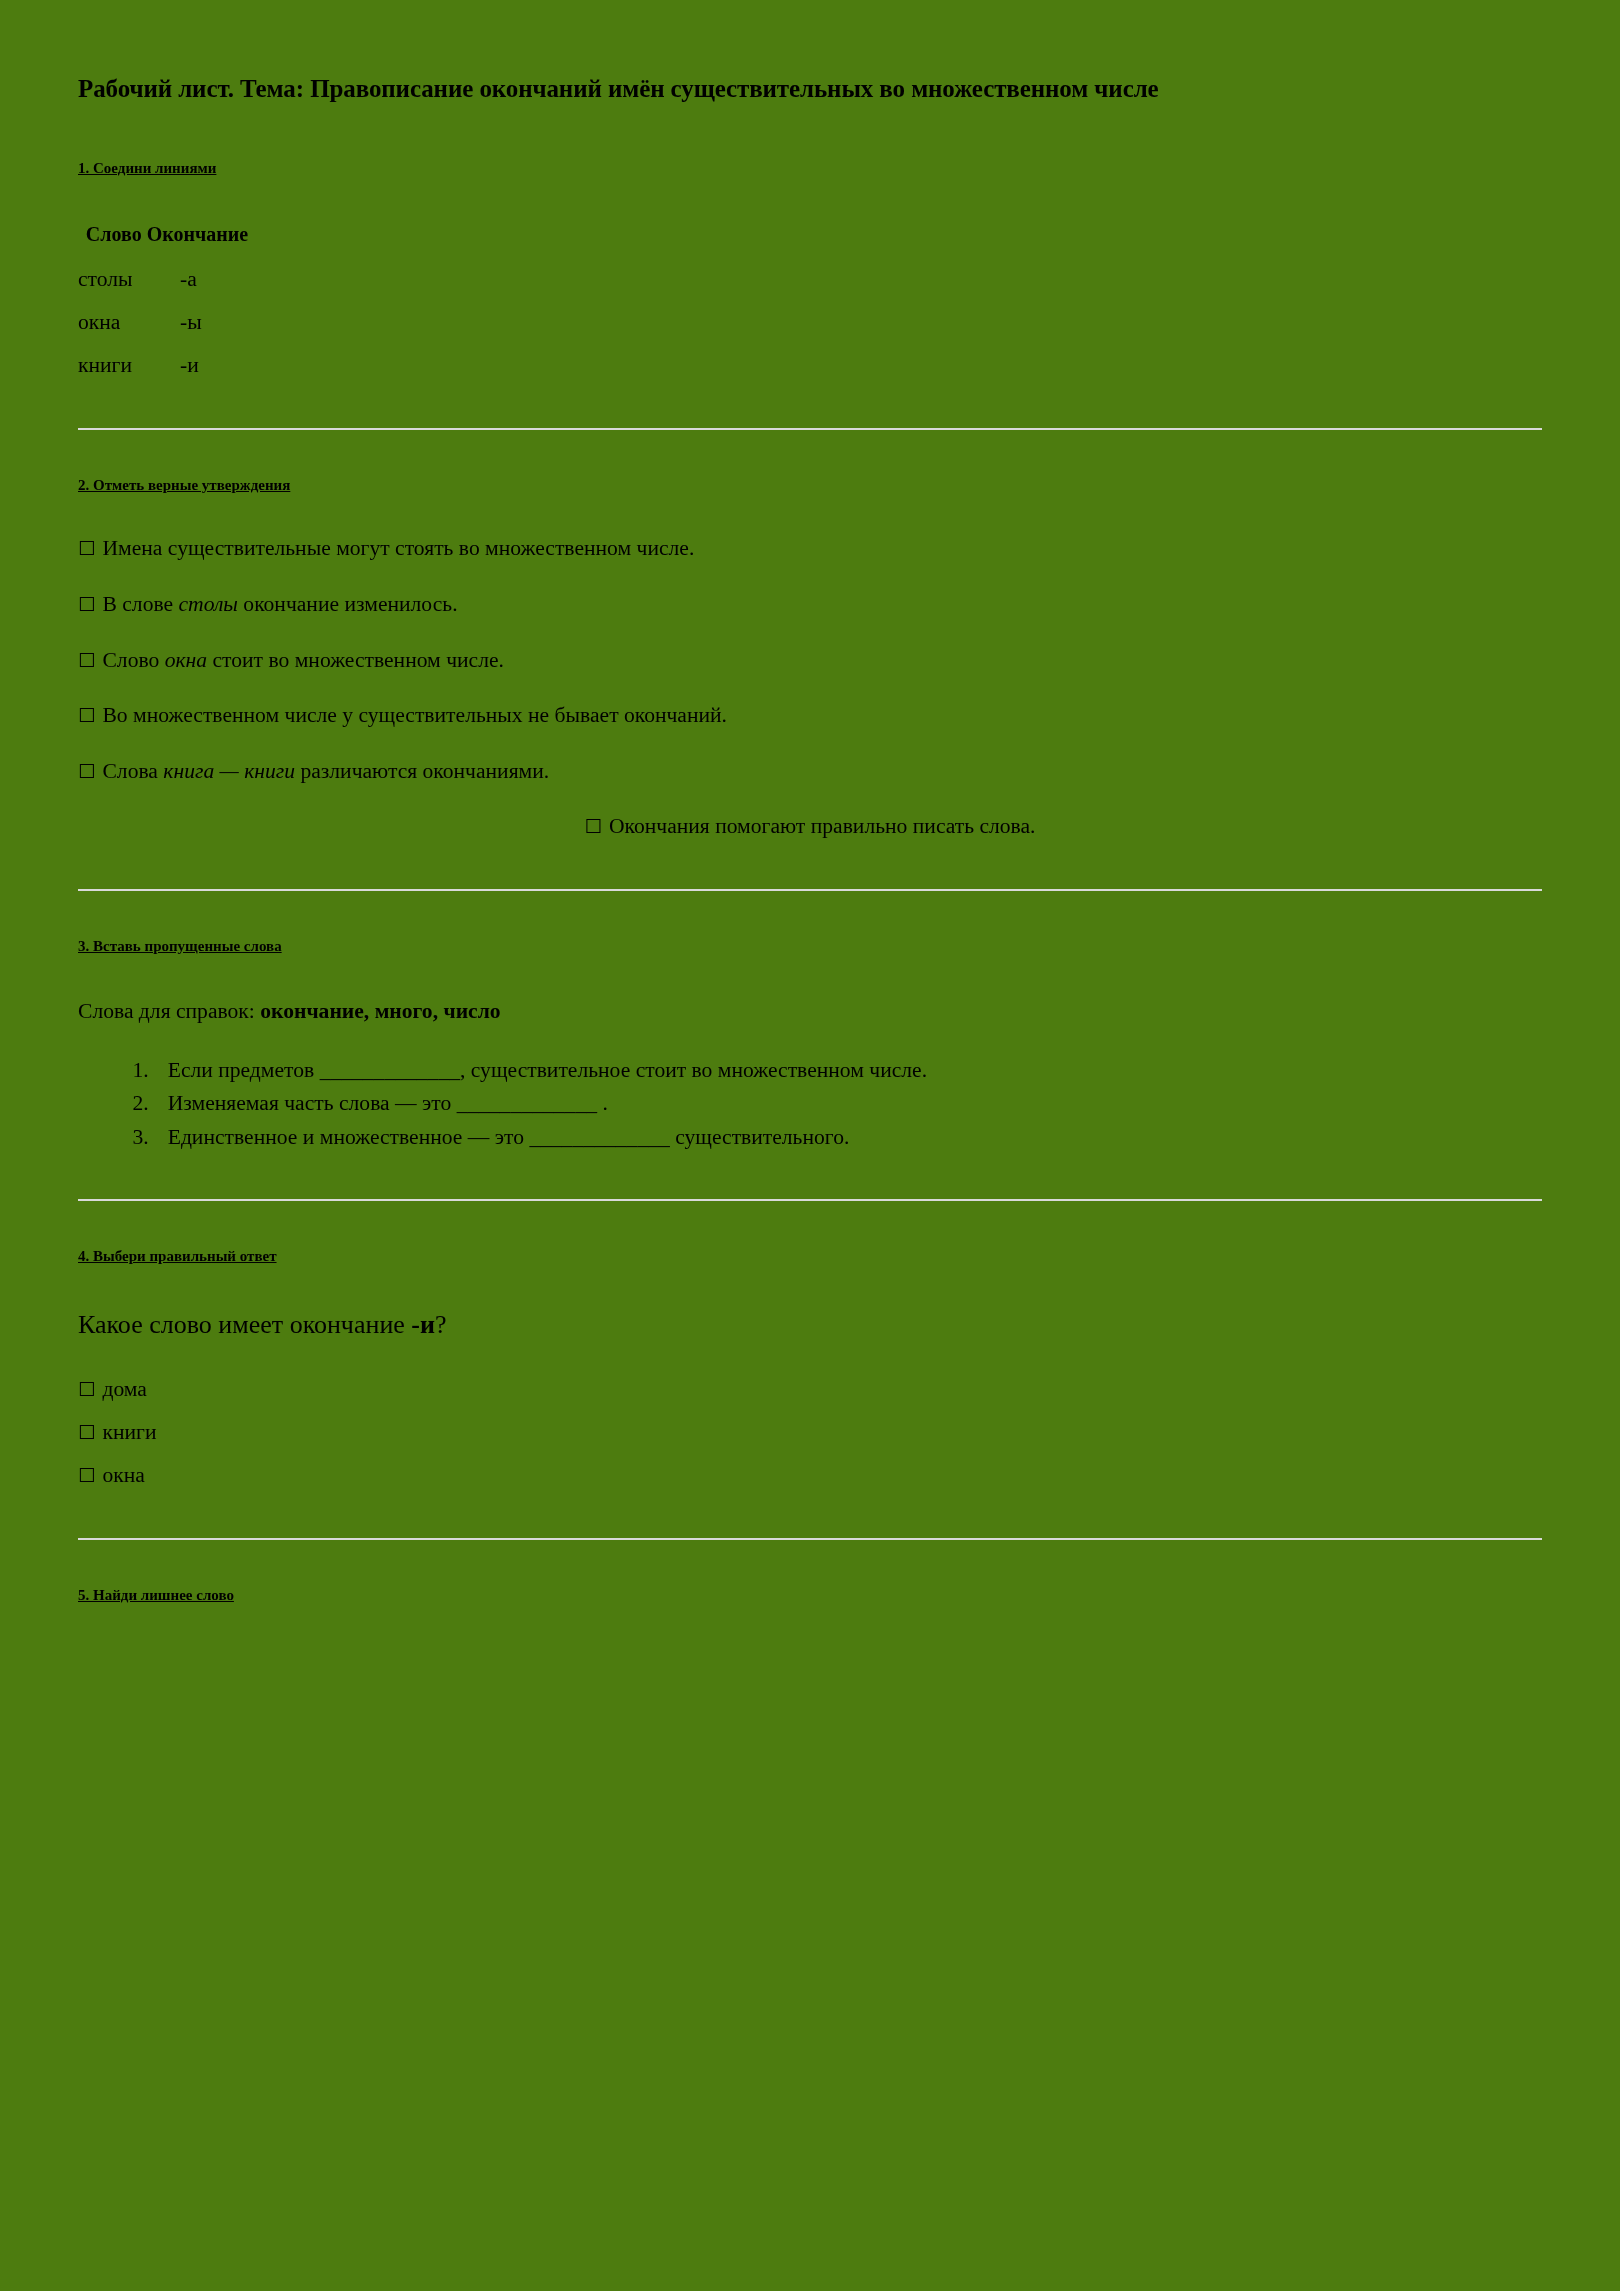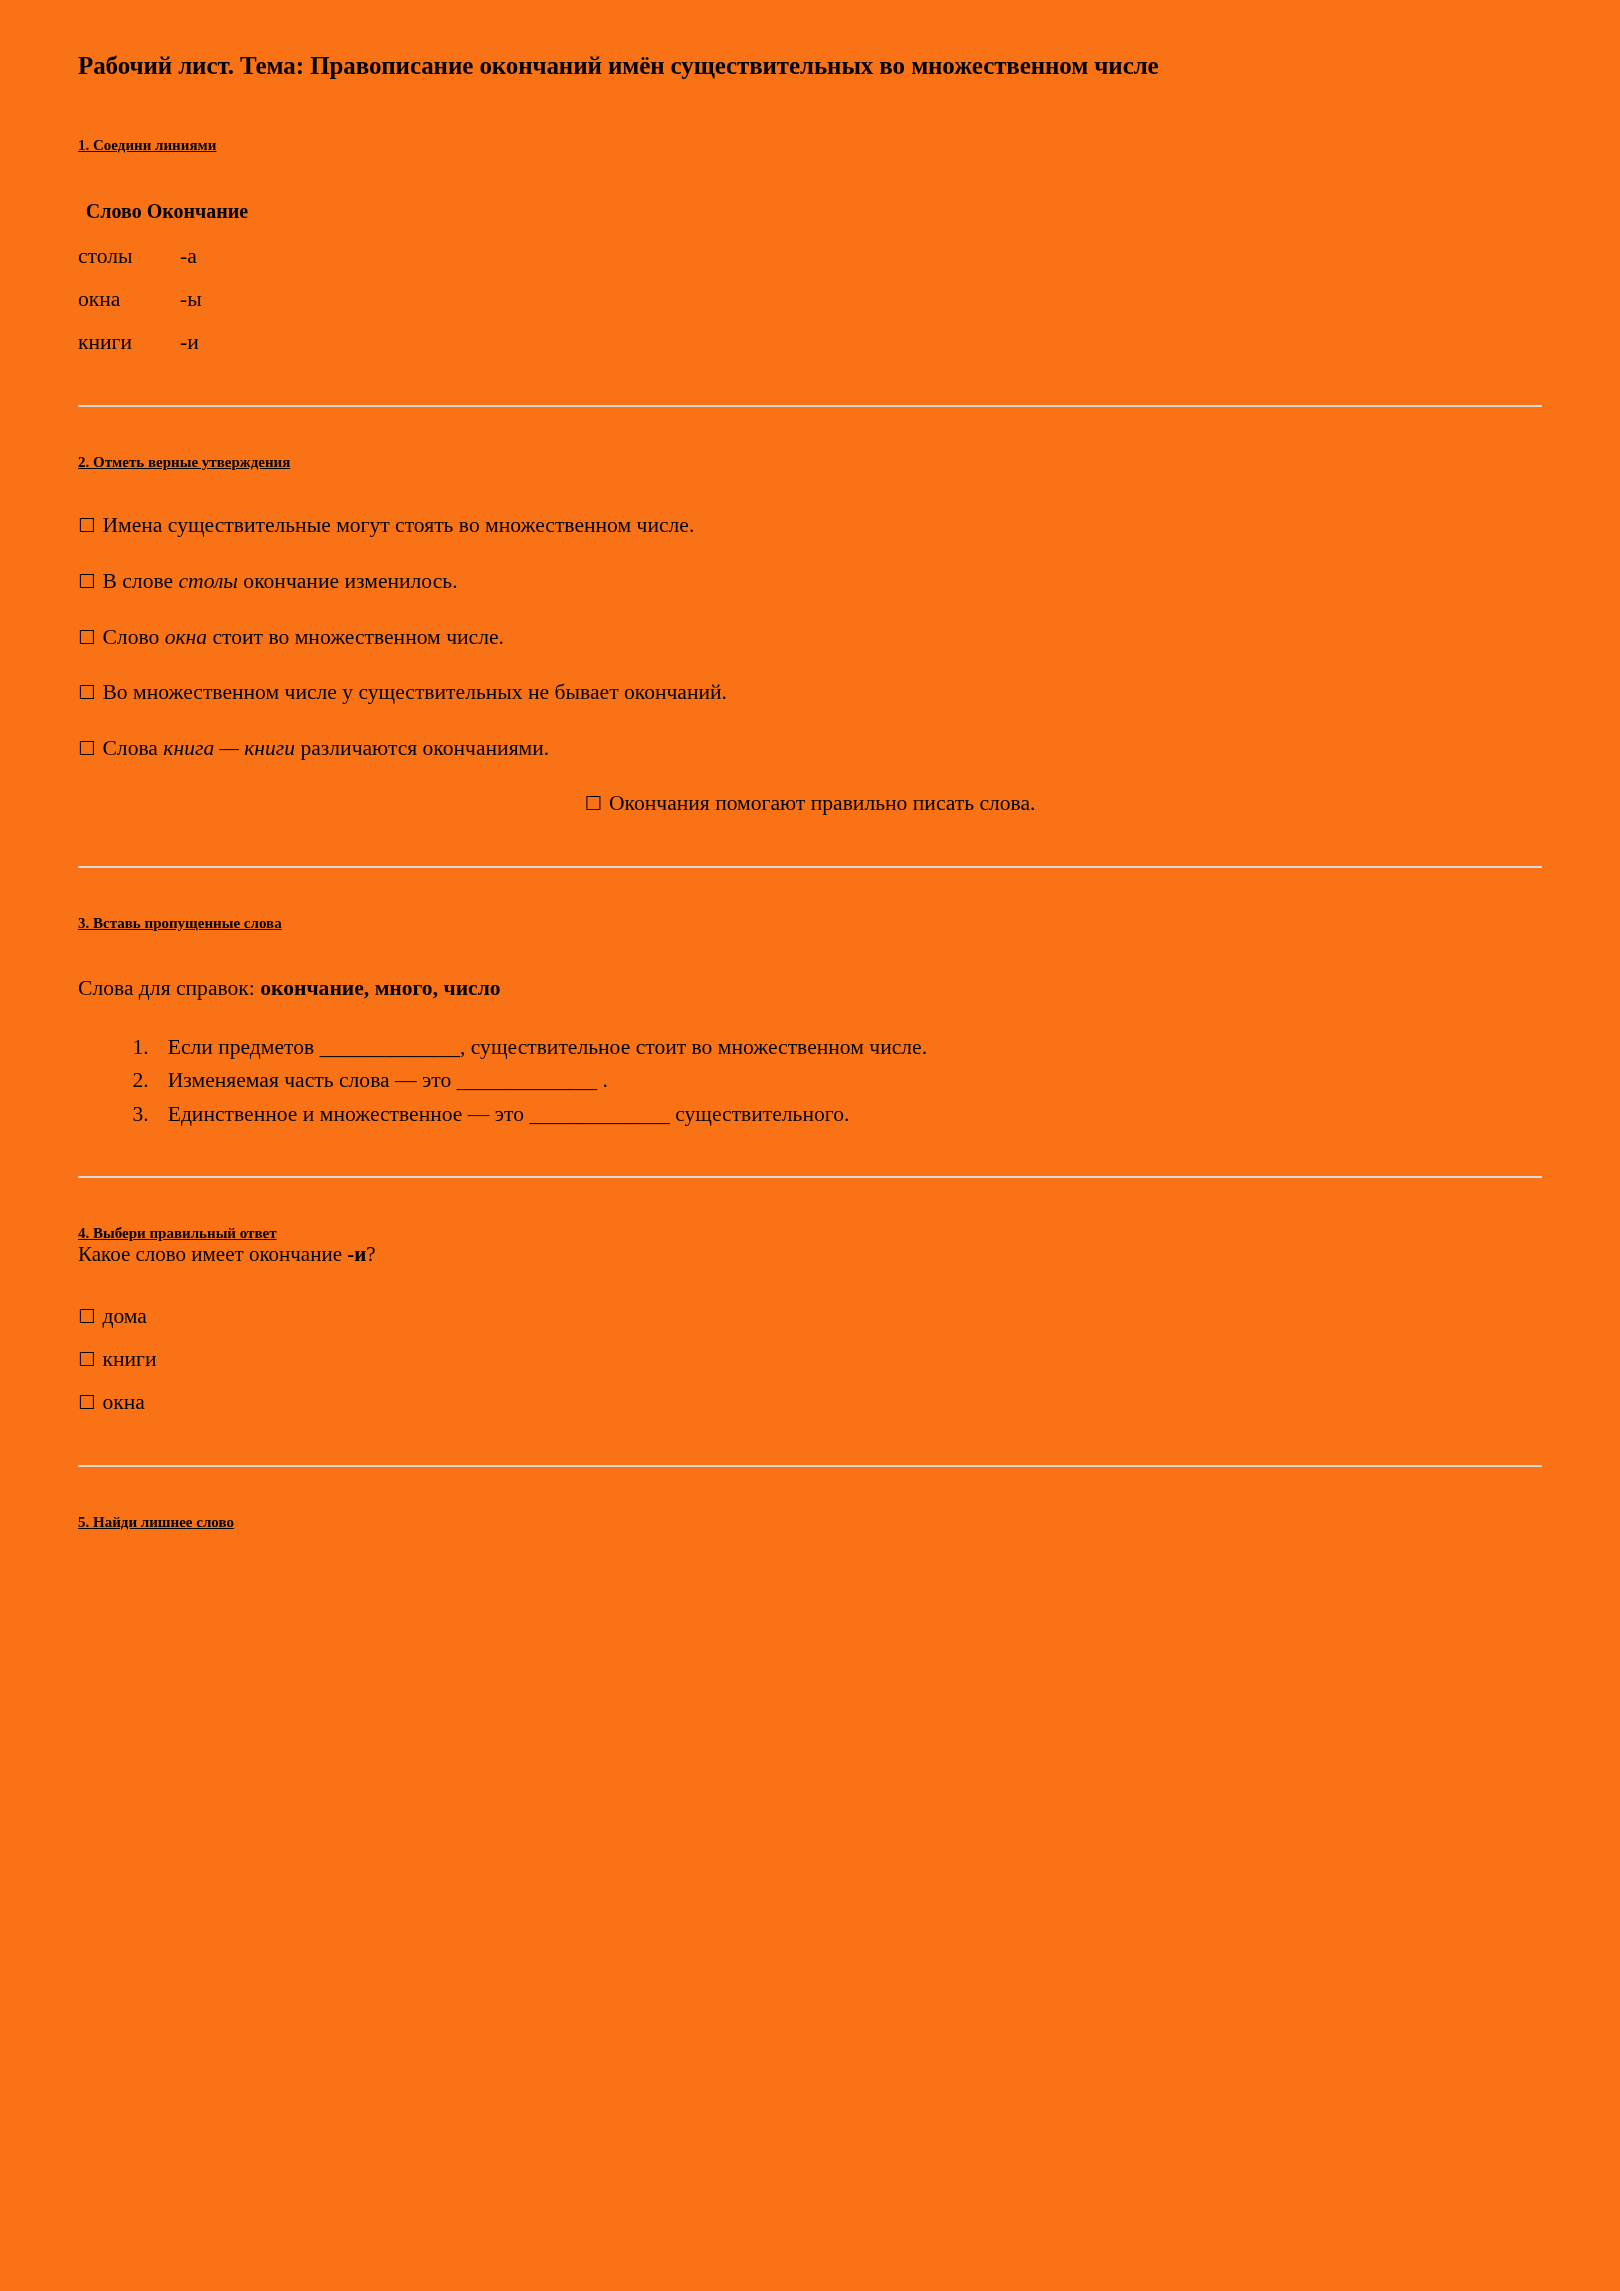--- a/index.html
+++ b/index.html
@@ -8,22 +8,22 @@
     background: #ffffff;
   }
   body {
     font-family: "Liberation Serif", "DejaVu Serif", serif;
     color: #000000;
   }
   .page {
     width: 1620px;
     height: 2292px;
     box-sizing: border-box;
-    background: #f97316;
-    padding: 28px 78px 0 78px;
+    background: #4d7c0f;
+    padding: 51px 78px 0 78px;
     position: relative;
     overflow: hidden;
   }
   .doc-title {
     font-size: 25px;
     font-weight: bold;
     letter-spacing: -0.1px;
     line-height: 1.25;
     margin: 21.6px 0 0 0;
     white-space: nowrap;
@@ -104,21 +104,22 @@
     line-height: 1.0;
   }
   ol.num-list li {
     margin-bottom: 11.8px;
     padding-left: 13.7px;
     white-space: nowrap;
   }
   ol.num-list li:last-child { margin-bottom: 0; }
 
   .question-line {
-    font-size: 21px;
+    font-size: 26px;
+    margin-top: 45px;
     line-height: 1.0;
   }
 
   .opt-list {
     margin: 41px 0 0 0;
     padding: 0;
     list-style: none;
   }
   .opt-item {
     font-size: 21.6px;

